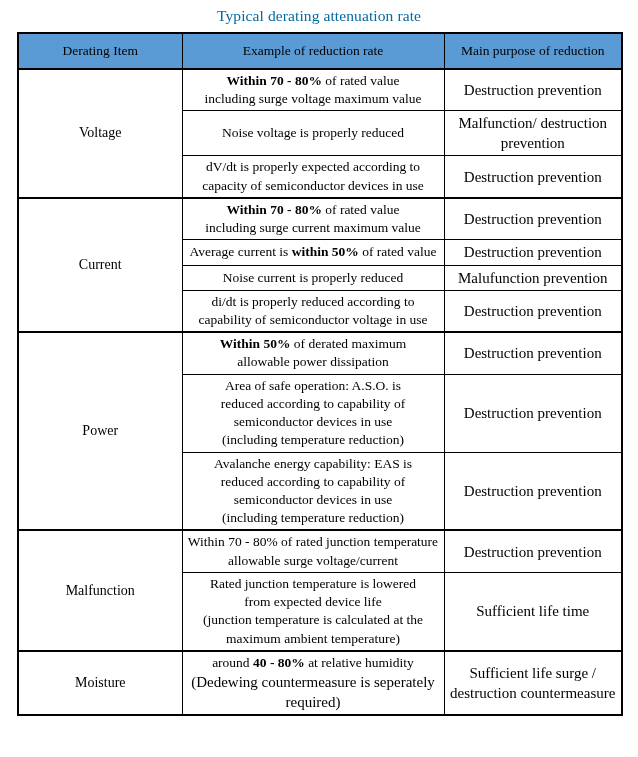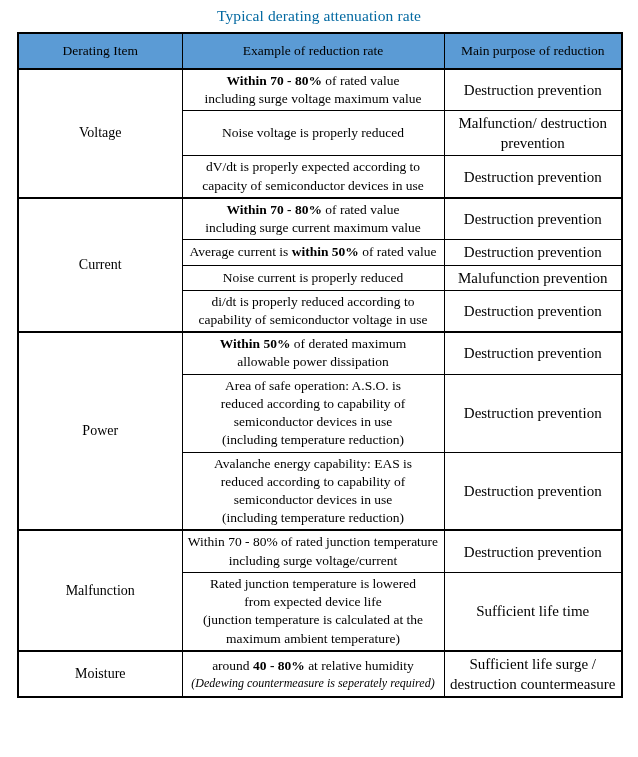--- a/index.html
+++ b/index.html
@@ -65,21 +65,21 @@
     font-size: 15px;
     line-height: 1.35;
   }
   td.detail {
     font-size: 13.5px;
     line-height: 1.35;
   }
   
   .sz-sm   { font-size: 11.5px; }
   .sz-xs   { font-size: 10.5px; margin-top: 28px; }
-  .sz-xxs  { font-size: 12px; font-style: italic; }
+  .sz-xxs  { font-size: 15px; }
   b { font-weight: bold; }
 </style>
 </head>
 <body>
 
 <div class="page">
 
   <div class="title">Typical derating attenuation rate</div>
 
   <table class="derating">
@@ -187,21 +187,21 @@
             <div>(including temperature reduction)</div>
           </td>
           <td class="purpose ">
             <div>Destruction prevention</div>
           </td>
         </tr>
         <tr class="group-start">
           <td class="item-label" rowspan="2">Malfunction</td>
           <td class="detail sz-sm">
             <div>Within 70 - 80% of rated junction temperature</div>
-            <div>including surge voltage/current</div>
+            <div>allowable surge voltage/current</div>
           </td>
           <td class="purpose ">
             <div>Destruction prevention</div>
           </td>
         </tr>
         <tr>
           <td class="detail ">
             <div>Rated junction temperature is lowered</div>
             <div>from expected device life</div>
             <div>(junction temperature is calculated at the</div>

